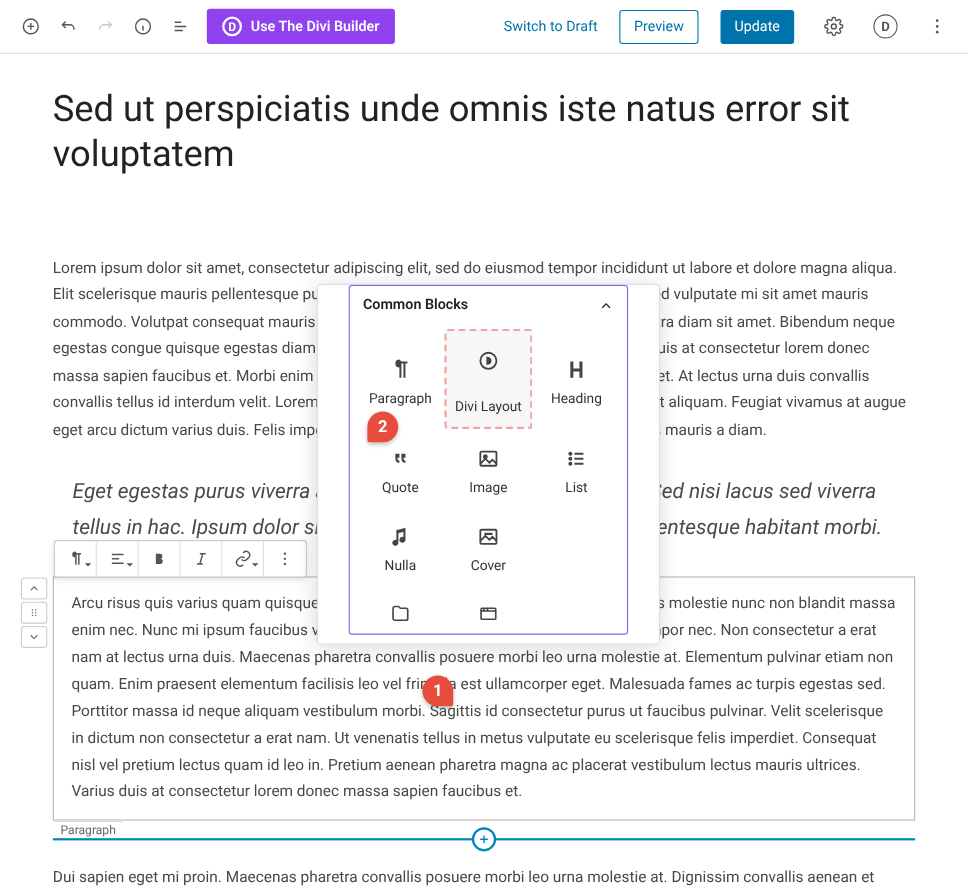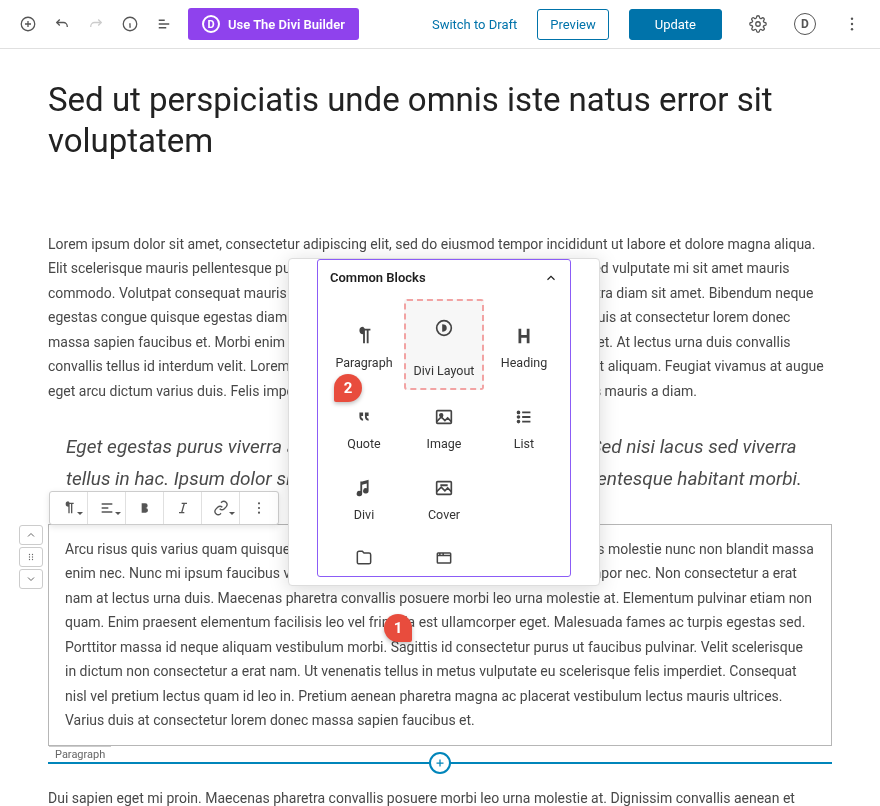--- a/index.html
+++ b/index.html
@@ -10,21 +10,21 @@
 .toolbar-right { display: flex; align-items: center; gap: 20px; margin-left: auto; }
 .tb-icon { width: 32px; height: 32px; display: inline-flex; align-items: center; justify-content: center; cursor: pointer; color: #555; border-radius: 2px; }
 .tb-icon svg { width: 18px; height: 18px; }
 .tb-icon.disabled { color: #ccc; cursor: default; }
 
 .divi-btn { display: inline-flex; align-items: center; background: #8f42ed; color: #fff; border-radius: 3px; padding: 7px 14px; font-size: 13px; font-weight: 600; cursor: pointer; margin-left: 6px; }
 .divi-btn .d-circle { width: 18px; height: 18px; border-radius: 50%; border: 2px solid #fff; display: inline-flex; align-items: center; justify-content: center; margin-right: 8px; font-size: 11px; font-weight: bold; }
 
 .link-btn { color: #0073aa; font-size: 13px; cursor: pointer; }
 .btn-outline { border: 1px solid #0073aa; color: #0073aa; background: #fff; padding: 7px 12px; font-size: 13px; border-radius: 3px; cursor: pointer; }
-.btn-primary { background: #0073aa; color: #fff; border: 1px solid #0073aa; padding: 7px 25px; font-size: 13px; border-radius: 3px; cursor: pointer; }
+.btn-primary { background: #0073aa; color: #fff; border: 1px solid #0073aa; padding: 7px 12px; font-size: 13px; border-radius: 3px; cursor: pointer; }
 .d-outline { width: 22px; height: 22px; border-radius: 50%; border: 1.5px solid #555; display: inline-flex; align-items: center; justify-content: center; font-size: 12px; font-weight: bold; color: #555; cursor: pointer; }
 
 .content { padding: 30px 48px; position: relative; }
 .title { font-size: 33px; font-weight: 400; color: #222; margin-bottom: 70px; line-height: 1.25; }
 .para { font-size: 14px; color: #484848; line-height: 1.75; margin-bottom: 20px; }
 .quote { font-size: 19px; font-style: italic; color: #4a4a4a; line-height: 1.7; padding: 8px 18px; margin: 14px 0 20px; }
 
 .block-wrap { position: relative; border: 1px solid #b6b6b6; margin: 0 0 4px; }
 .block-toolbar { position: absolute; top: -34px; left: 0; display: flex; background: #fff; border: 1px solid #ccc; border-radius: 3px; box-shadow: 0 2px 6px rgba(0,0,0,.1); }
 .bt-item { width: 38px; height: 32px; display: inline-flex; align-items: center; justify-content: center; cursor: pointer; color: #555; border-right: 1px solid #e0e0e0; position: relative; }
@@ -268,21 +268,21 @@
             </svg>
           </span>
         <span class="lbl">List</span>
       </div>
       <div class="cell">
         <span class="ic">
             <svg viewBox="0 0 24 24" fill="currentColor">
               <path d="M10 5l7-2v12a3 3 0 11-2-2.83V7l-5 1.4V18a3 3 0 11-2-2.83V5z"></path>
             </svg>
           </span>
-        <span class="lbl">Divi</span>
+        <span class="lbl">Nulla</span>
       </div>
       <div class="cell">
         <span class="ic">
             <svg viewBox="0 0 24 24" fill="none" stroke="currentColor" stroke-width="1.8">
               <rect x="4" y="5" width="16" height="14" rx="1"></rect>
               <path d="M4 16l5-5 4 4 3-3 4 4"></path>
               <path d="M8 9h8" stroke-width="2.2"></path>
             </svg>
           </span>
         <span class="lbl">Cover</span>

